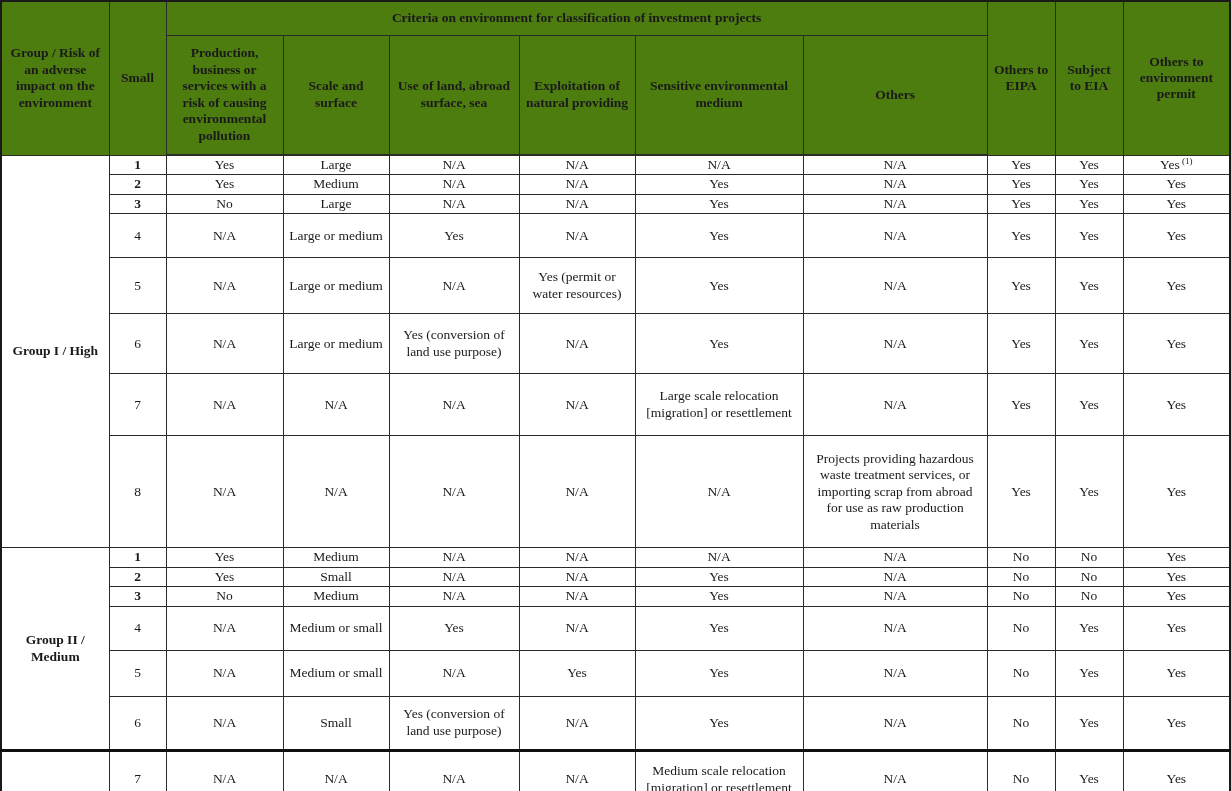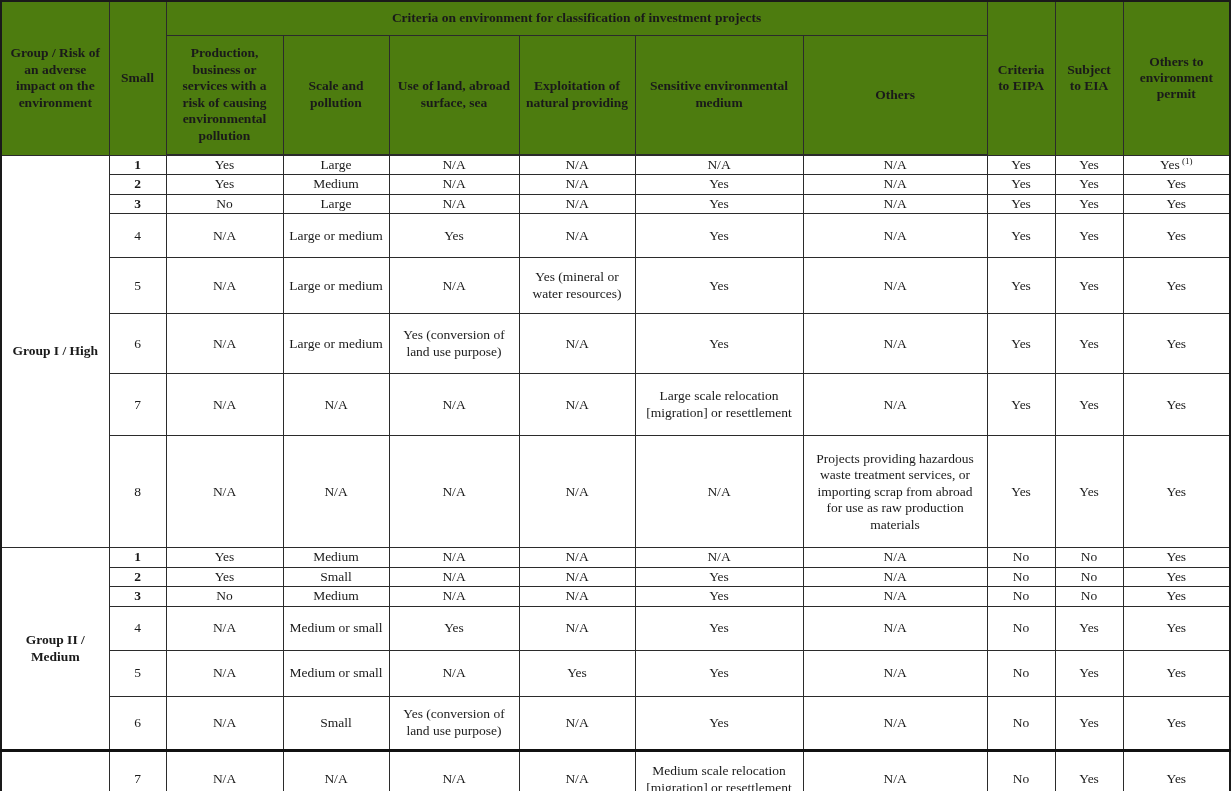--- a/index.html
+++ b/index.html
@@ -71,27 +71,27 @@
       <col style="width:184px">
       <col style="width:68px">
       <col style="width:68px">
       <col style="width:107px">
     </colgroup>
     <thead>
       <tr class="criteria-row" style="height:34px">
         <th rowspan="2" style="height:138px">Group / Risk of an adverse impact on the environment</th>
         <th rowspan="2">Small</th>
         <th colspan="6">Criteria on environment for classification of investment projects</th>
-        <th rowspan="2">Criteria to EIPA</th>
+        <th rowspan="2">Others to EIPA</th>
         <th rowspan="2">Subject to EIA</th>
         <th rowspan="2">Others to environment permit</th>
       </tr>
       <tr style="height:120px">
         <th>Production, business or services with a risk of causing environmental pollution</th>
-        <th>Scale and pollution</th>
+        <th>Scale and surface</th>
         <th>Use of land, abroad surface, sea</th>
         <th>Exploitation of natural providing</th>
         <th>Sensitive environmental medium</th>
         <th>Others</th>
       </tr>
     </thead>
     <tbody>
         <tr style="height: 18px;">
           <td class="group-cell" rowspan="8">Group I / High</td>
           <td class="type-cell bold">1</td>
@@ -139,21 +139,21 @@
           <td>N/A</td>
           <td>Yes</td>
           <td>Yes</td>
           <td>Yes</td>
         </tr>
         <tr style="height: 56px;">
           <td class="type-cell">5</td>
           <td>N/A</td>
           <td>Large or medium</td>
           <td>N/A</td>
-          <td>Yes (mineral or water resources)</td>
+          <td>Yes (permit or water resources)</td>
           <td>Yes</td>
           <td>N/A</td>
           <td>Yes</td>
           <td>Yes</td>
           <td>Yes</td>
         </tr>
         <tr style="height: 60px;">
           <td class="type-cell">6</td>
           <td>N/A</td>
           <td>Large or medium</td>

